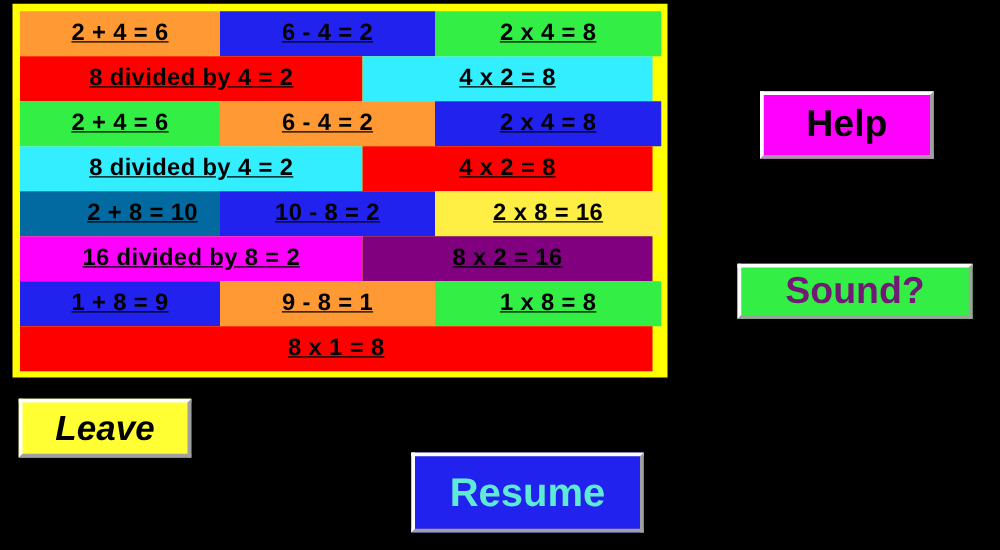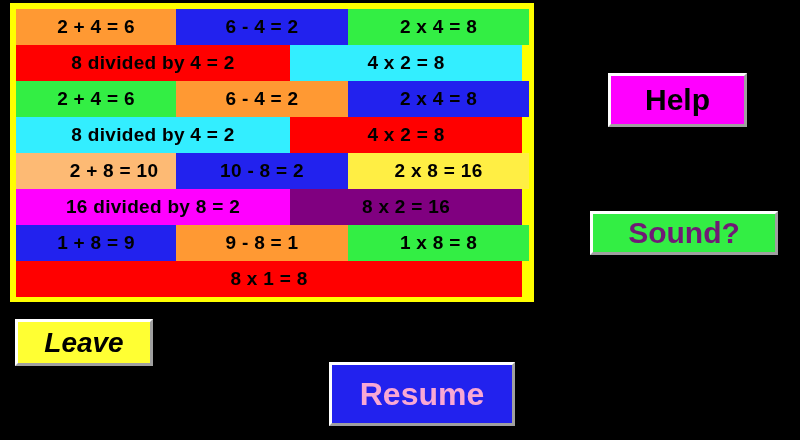--- a/index.html
+++ b/index.html
@@ -92,48 +92,48 @@
     width: 138px; height: 47px;
     background: #ffff33;
     color: #000000;
     font-size: 28px;
     font-style: italic;
   }
   #resume-button {
     left: 329px;  top: 362px;
     width: 186px; height: 64px;
     background: #2222ee;
-    color: #f9a8d4;
+    color: #5eead4;
     font-size: 32px;
   }
 </style>
 </head>
 <body>
 
-<div id="fact-table" style="background: rgb(255, 255, 0);">
+<div id="fact-table" style="background: rgb(255, 255, 0); text-decoration: underline;">
     <div class="fact-row row3">
       <div class="fact-cell c0" style="background: rgb(255, 153, 51);">2 + 4 = 6</div>
       <div class="fact-cell c1" style="background: rgb(34, 34, 238);">6 - 4 = 2</div>
       <div class="fact-cell c2" style="background: rgb(51, 238, 68);">2 x 4 = 8</div>
     </div>
     <div class="fact-row row2 inset-right">
       <div class="fact-cell c0" style="background: rgb(255, 0, 0);">8 divided by 4 = 2</div>
       <div class="fact-cell c1" style="background: rgb(51, 238, 255);">4 x 2 = 8</div>
     </div>
     <div class="fact-row row3">
       <div class="fact-cell c0" style="background: rgb(51, 238, 68);">2 + 4 = 6</div>
       <div class="fact-cell c1" style="background: rgb(255, 153, 51);">6 - 4 = 2</div>
       <div class="fact-cell c2" style="background: rgb(34, 34, 238);">2 x 4 = 8</div>
     </div>
     <div class="fact-row row2 inset-right">
       <div class="fact-cell c0" style="background: rgb(51, 238, 255);">8 divided by 4 = 2</div>
       <div class="fact-cell c1" style="background: rgb(255, 0, 0);">4 x 2 = 8</div>
     </div>
     <div class="fact-row row3">
-      <div class="fact-cell c0" style="background: #fdba74; padding-left: 36px;">2 + 8 = 10</div>
+      <div class="fact-cell c0" style="background: #0369a1; padding-left: 36px;">2 + 8 = 10</div>
       <div class="fact-cell c1" style="background: rgb(34, 34, 238);">10 - 8 = 2</div>
       <div class="fact-cell c2" style="background: rgb(255, 238, 68);">2 x 8 = 16</div>
     </div>
     <div class="fact-row row2 inset-right">
       <div class="fact-cell c0" style="background: rgb(255, 0, 255);">16 divided by 8 = 2</div>
       <div class="fact-cell c1" style="background: rgb(128, 0, 128);">8 x 2 = 16</div>
     </div>
     <div class="fact-row row3">
       <div class="fact-cell c0" style="background: rgb(34, 34, 238);">1 + 8 = 9</div>
       <div class="fact-cell c1" style="background: rgb(255, 153, 51);">9 - 8 = 1</div>

